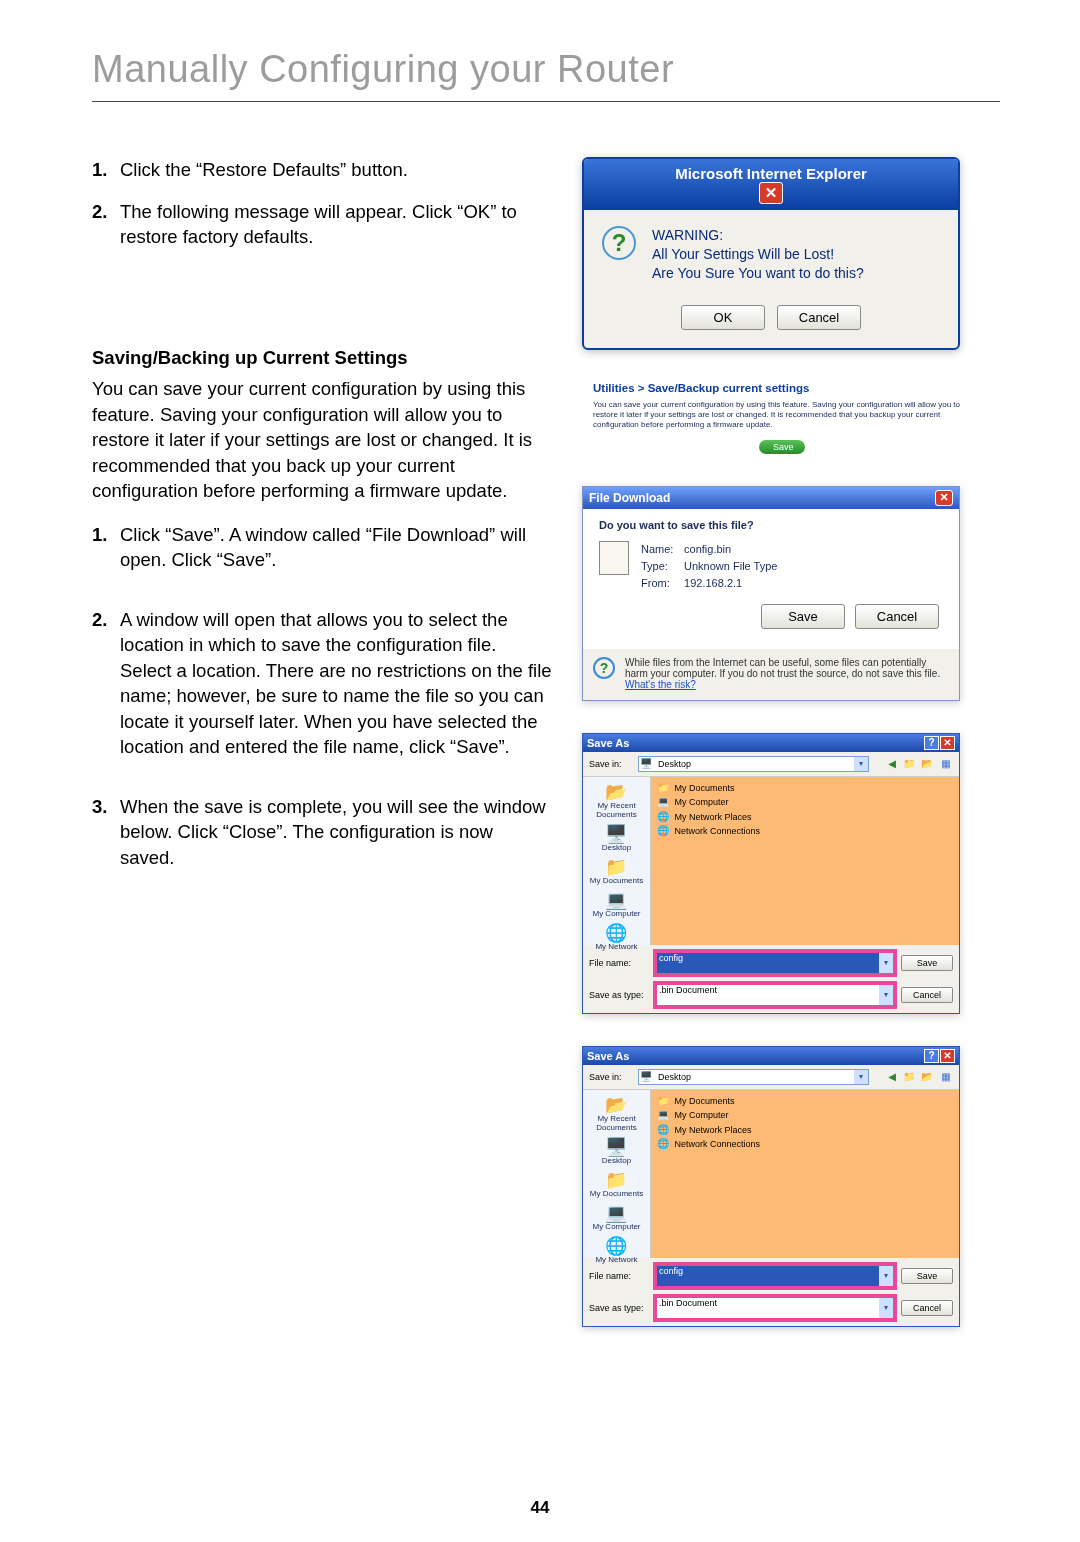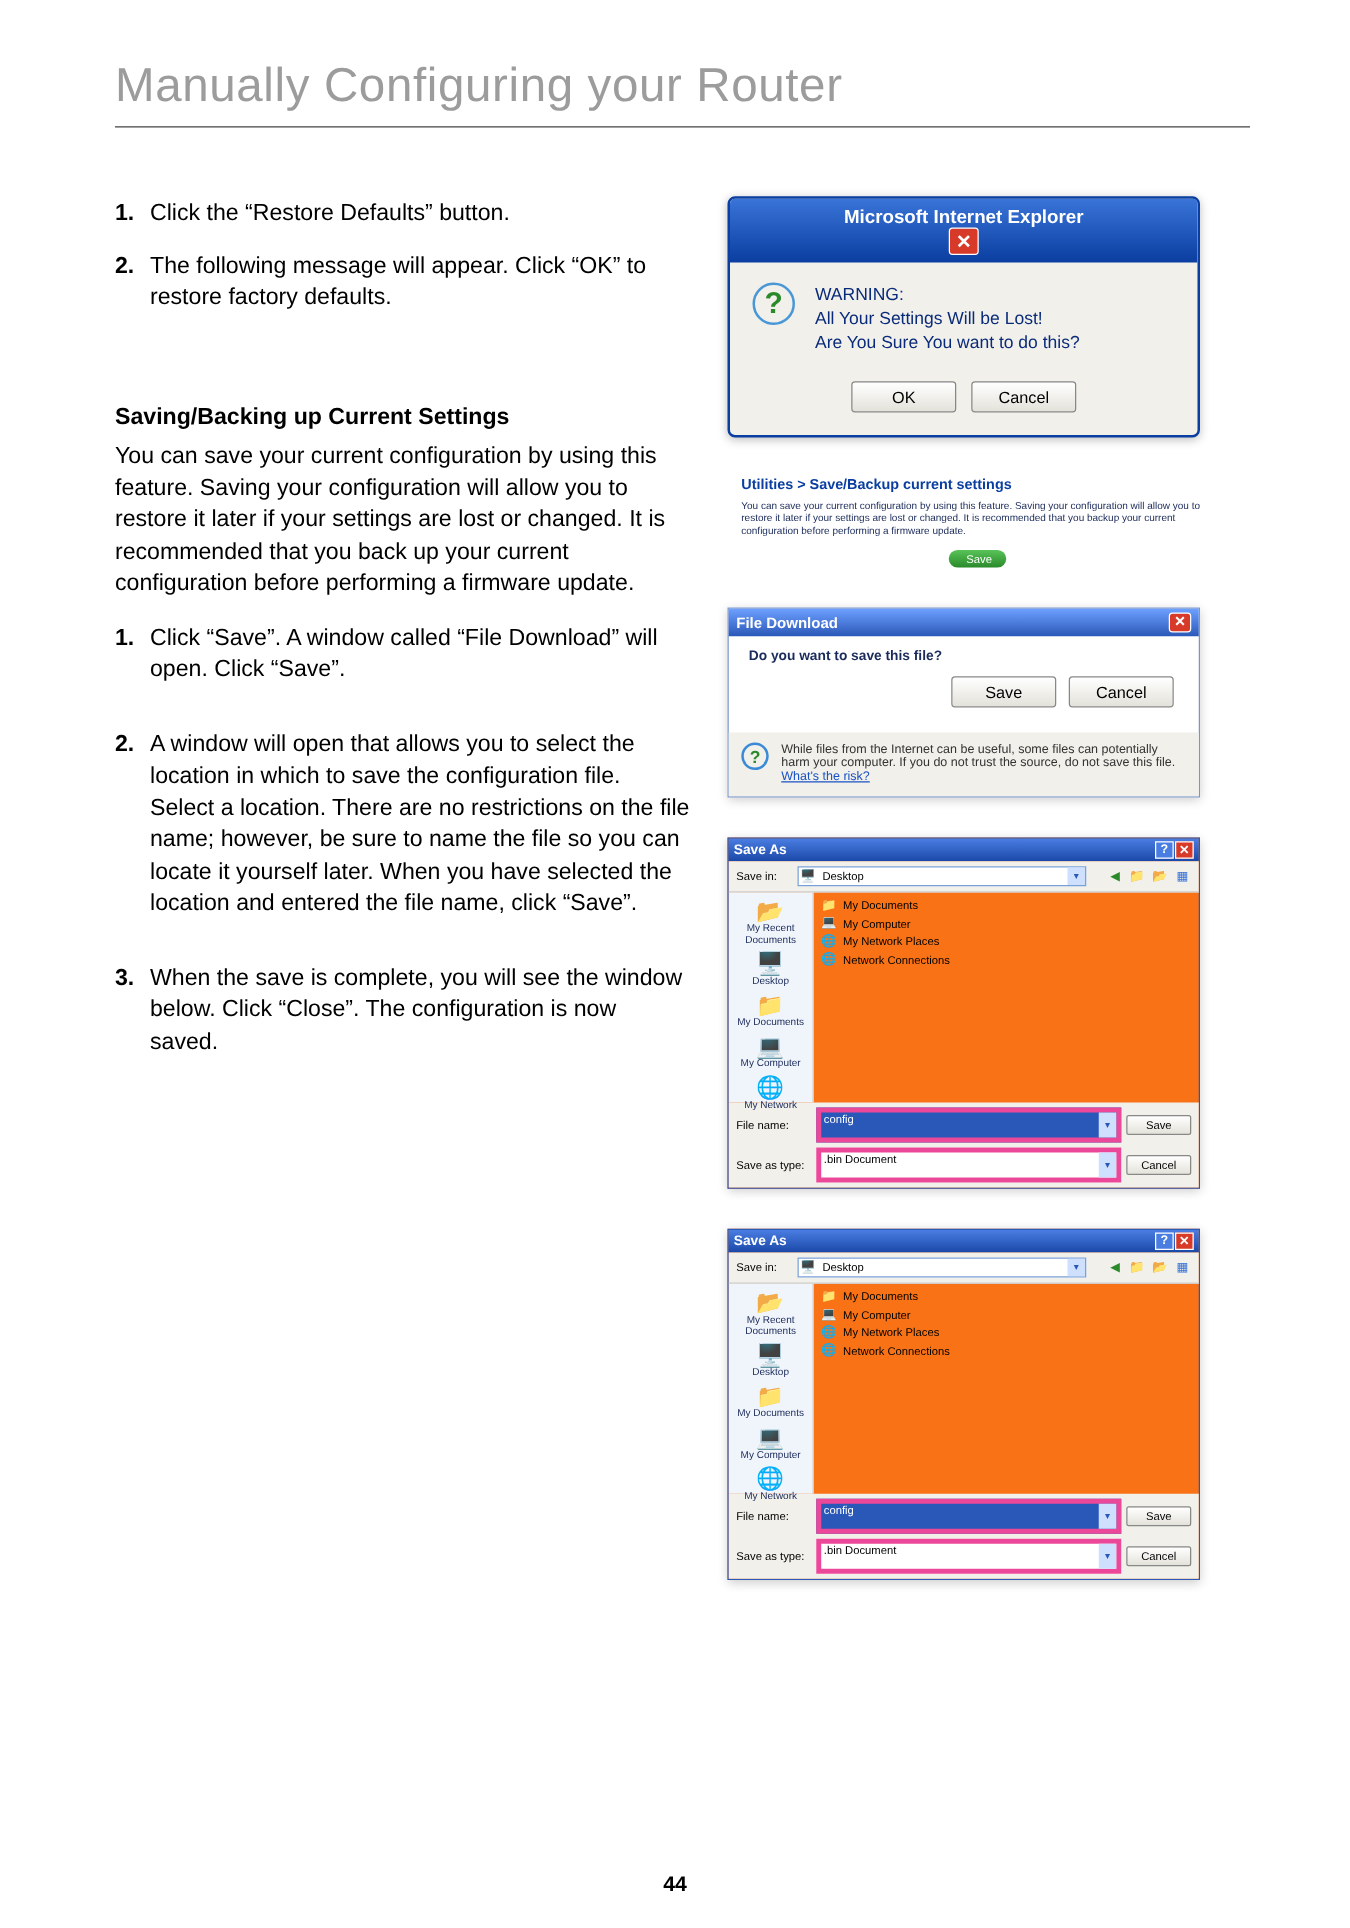--- a/index.html
+++ b/index.html
@@ -38,21 +38,21 @@
   }
   .step {
     margin-bottom: 16px;
     display: flex;
   }
   .step .num { font-weight: 700; min-width: 26px; }
   .step .txt { flex: 1; padding-left: 2px; }
   .section-heading {
     font-weight: 700;
     font-size: 18.5px;
-    margin-top: 12px;
+    margin-top: 37px;
     margin-bottom: 6px;
   }
   .para {
     font-size: 18.5px;
     line-height: 1.38;
     margin-bottom: 18px;
   }
   .spacer-sm { height: 18px; }
   .spacer-md { height: 42px; }
   .page-num {
@@ -206,21 +206,21 @@
     display: flex; align-items: center; justify-content: center;
     flex: 0 0 22px;
     font-size: 14px;
   }
   .risk-link { color: #1a52c4; text-decoration: underline; cursor: pointer; }
 
   
   .sa-dialog {
     width: 378px;
     border: 1px solid #2a58b8;
-    background: #f97316;
+    background: #fdba74;
     font-size: 9px;
     box-shadow: 0 2px 8px rgba(0,0,0,.2);
   }
   .sa-title {
     background: linear-gradient(180deg,#4a7de2 0%,#1a48a8 100%);
     color: #fff;
     font-weight: 700;
     padding: 2px 4px;
     display: flex; justify-content: space-between; align-items: center;
     font-size: 11px;
@@ -383,20 +383,28 @@
       <span class="save-pill">Save</span>
     </div>
 
     <div class="fd-dialog">
       <div class="fd-title">
         <span>File Download</span>
         <span class="close-x" style="width:18px;height:16px;font-size:11px">✕</span>
       </div>
       <div class="fd-body">
         <div class="fd-q">Do you want to save this file?</div>
+        <div class="fd-info">
+          <div class="fd-icon"></div>
+          <div class="fd-meta">
+            <div><span class="lbl">Name:</span> <span>config.bin</span></div>
+            <div><span class="lbl">Type:</span> <span>Unknown File Type</span></div>
+            <div><span class="lbl">From:</span> <span>192.168.2.1</span></div>
+          </div>
+        </div>
         <div class="fd-btns">
           <button class="win-btn">Save</button>
           <button class="win-btn">Cancel</button>
         </div>
       </div>
       <div class="fd-note">
         <div class="shield">?</div>
         <div>
           <span>While files from the Internet can be useful, some files can potentially harm your computer. If you do not trust the source, do not save this file.</span>
           <span class="risk-link">What's the risk?</span>

